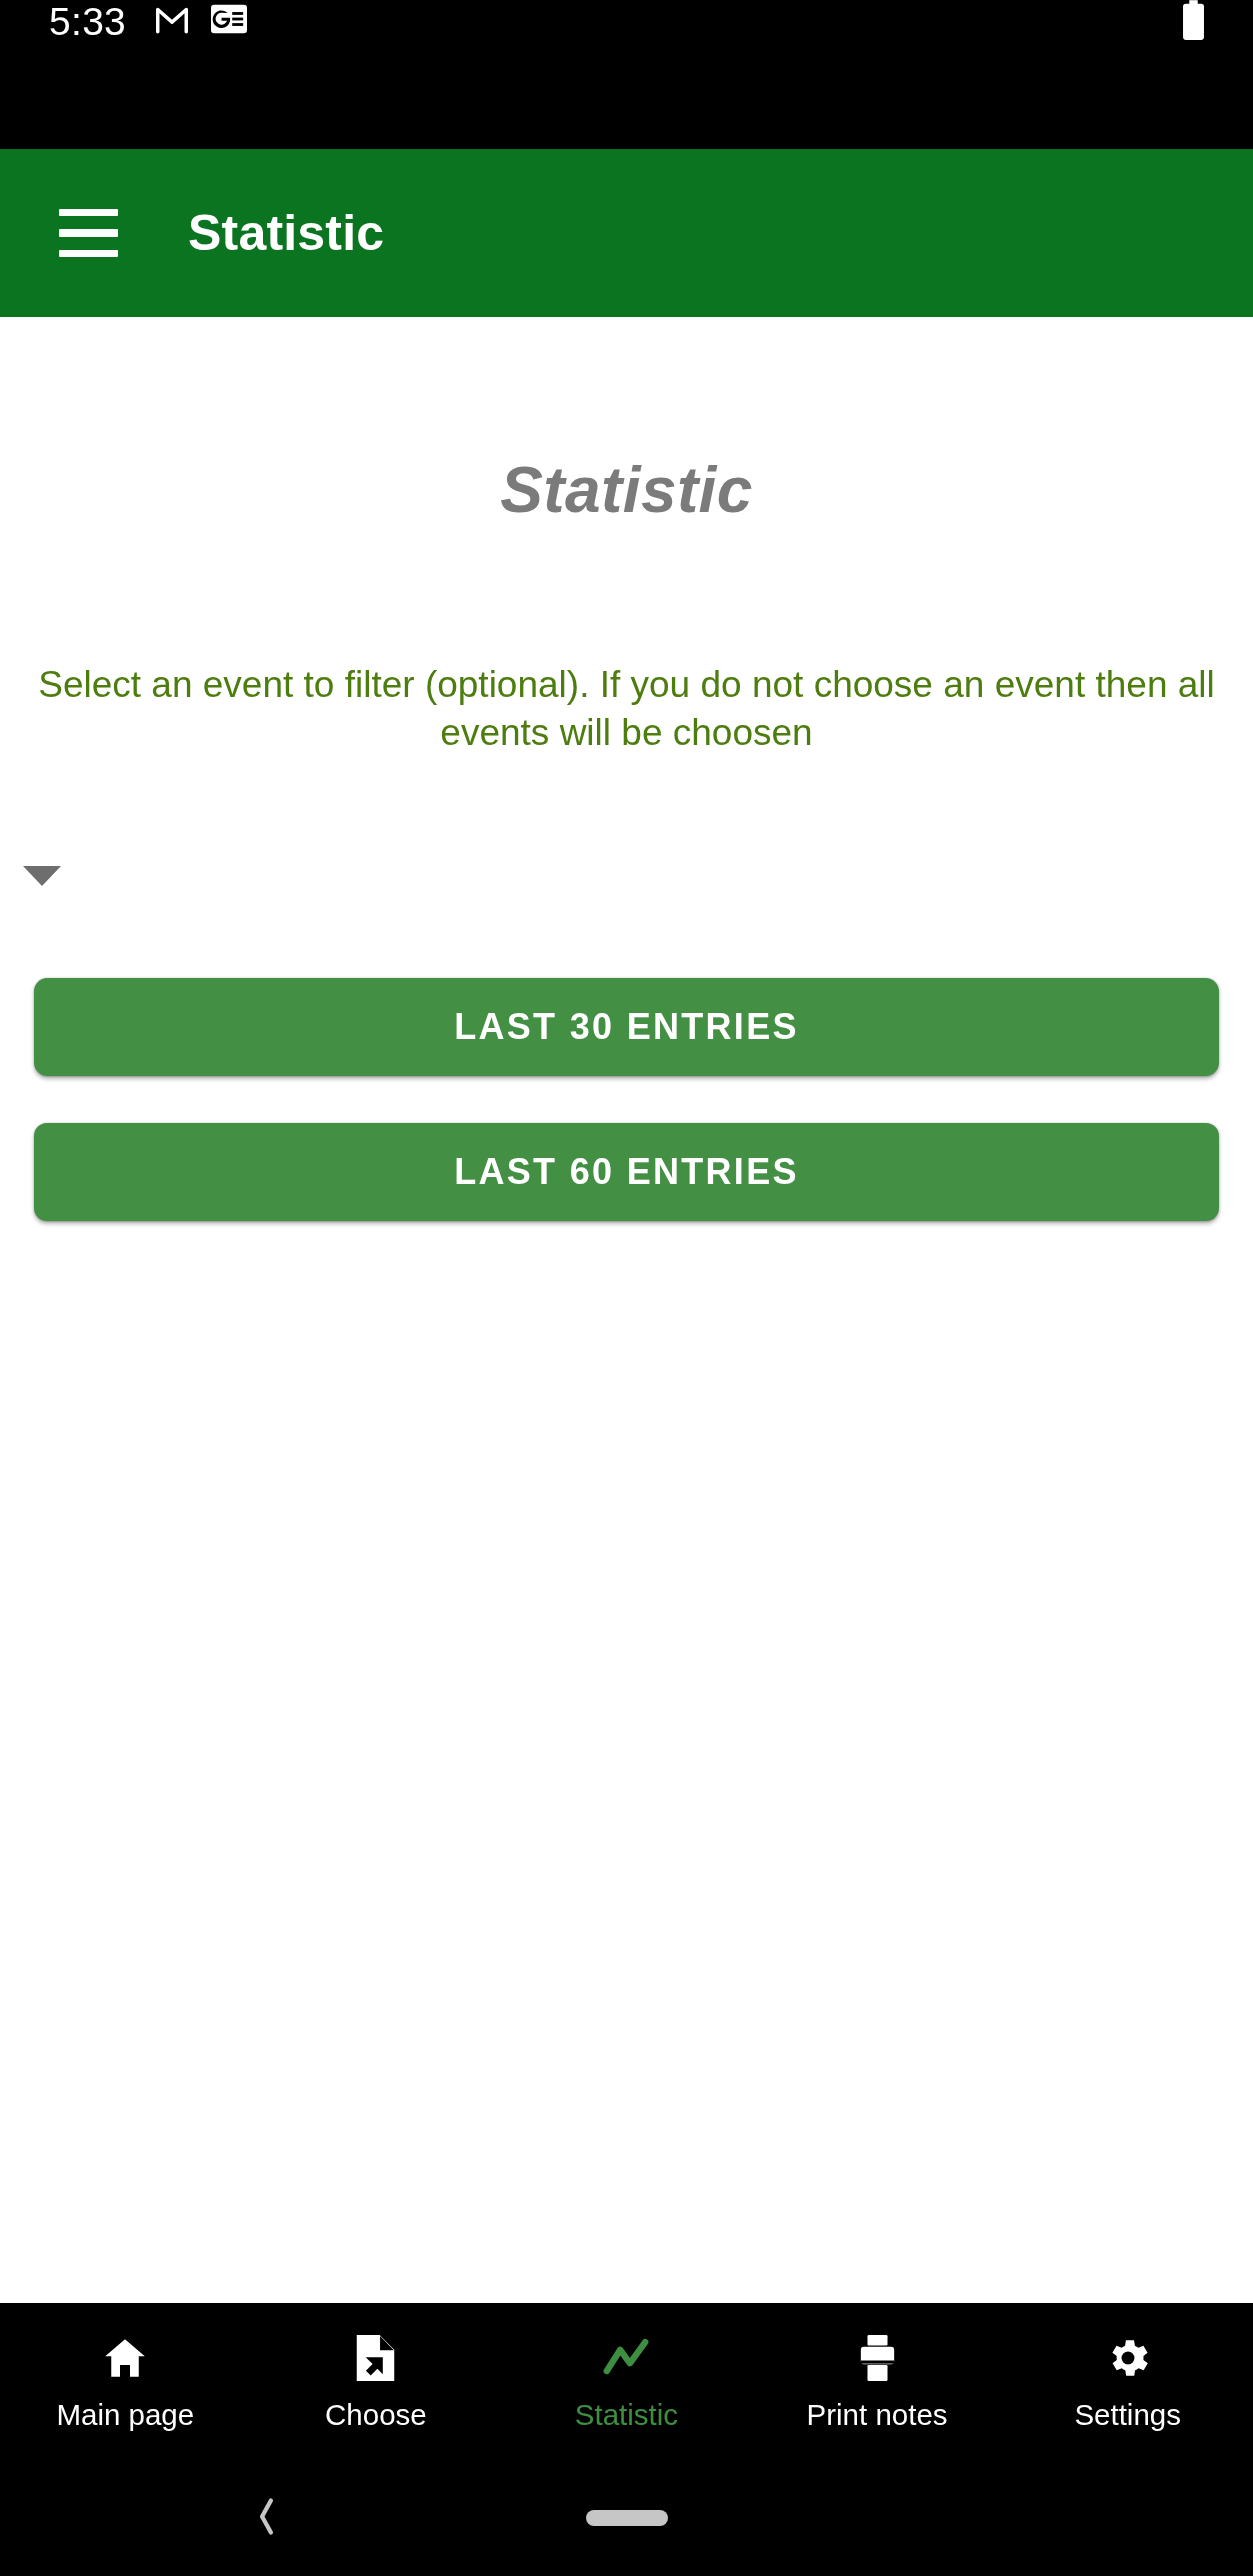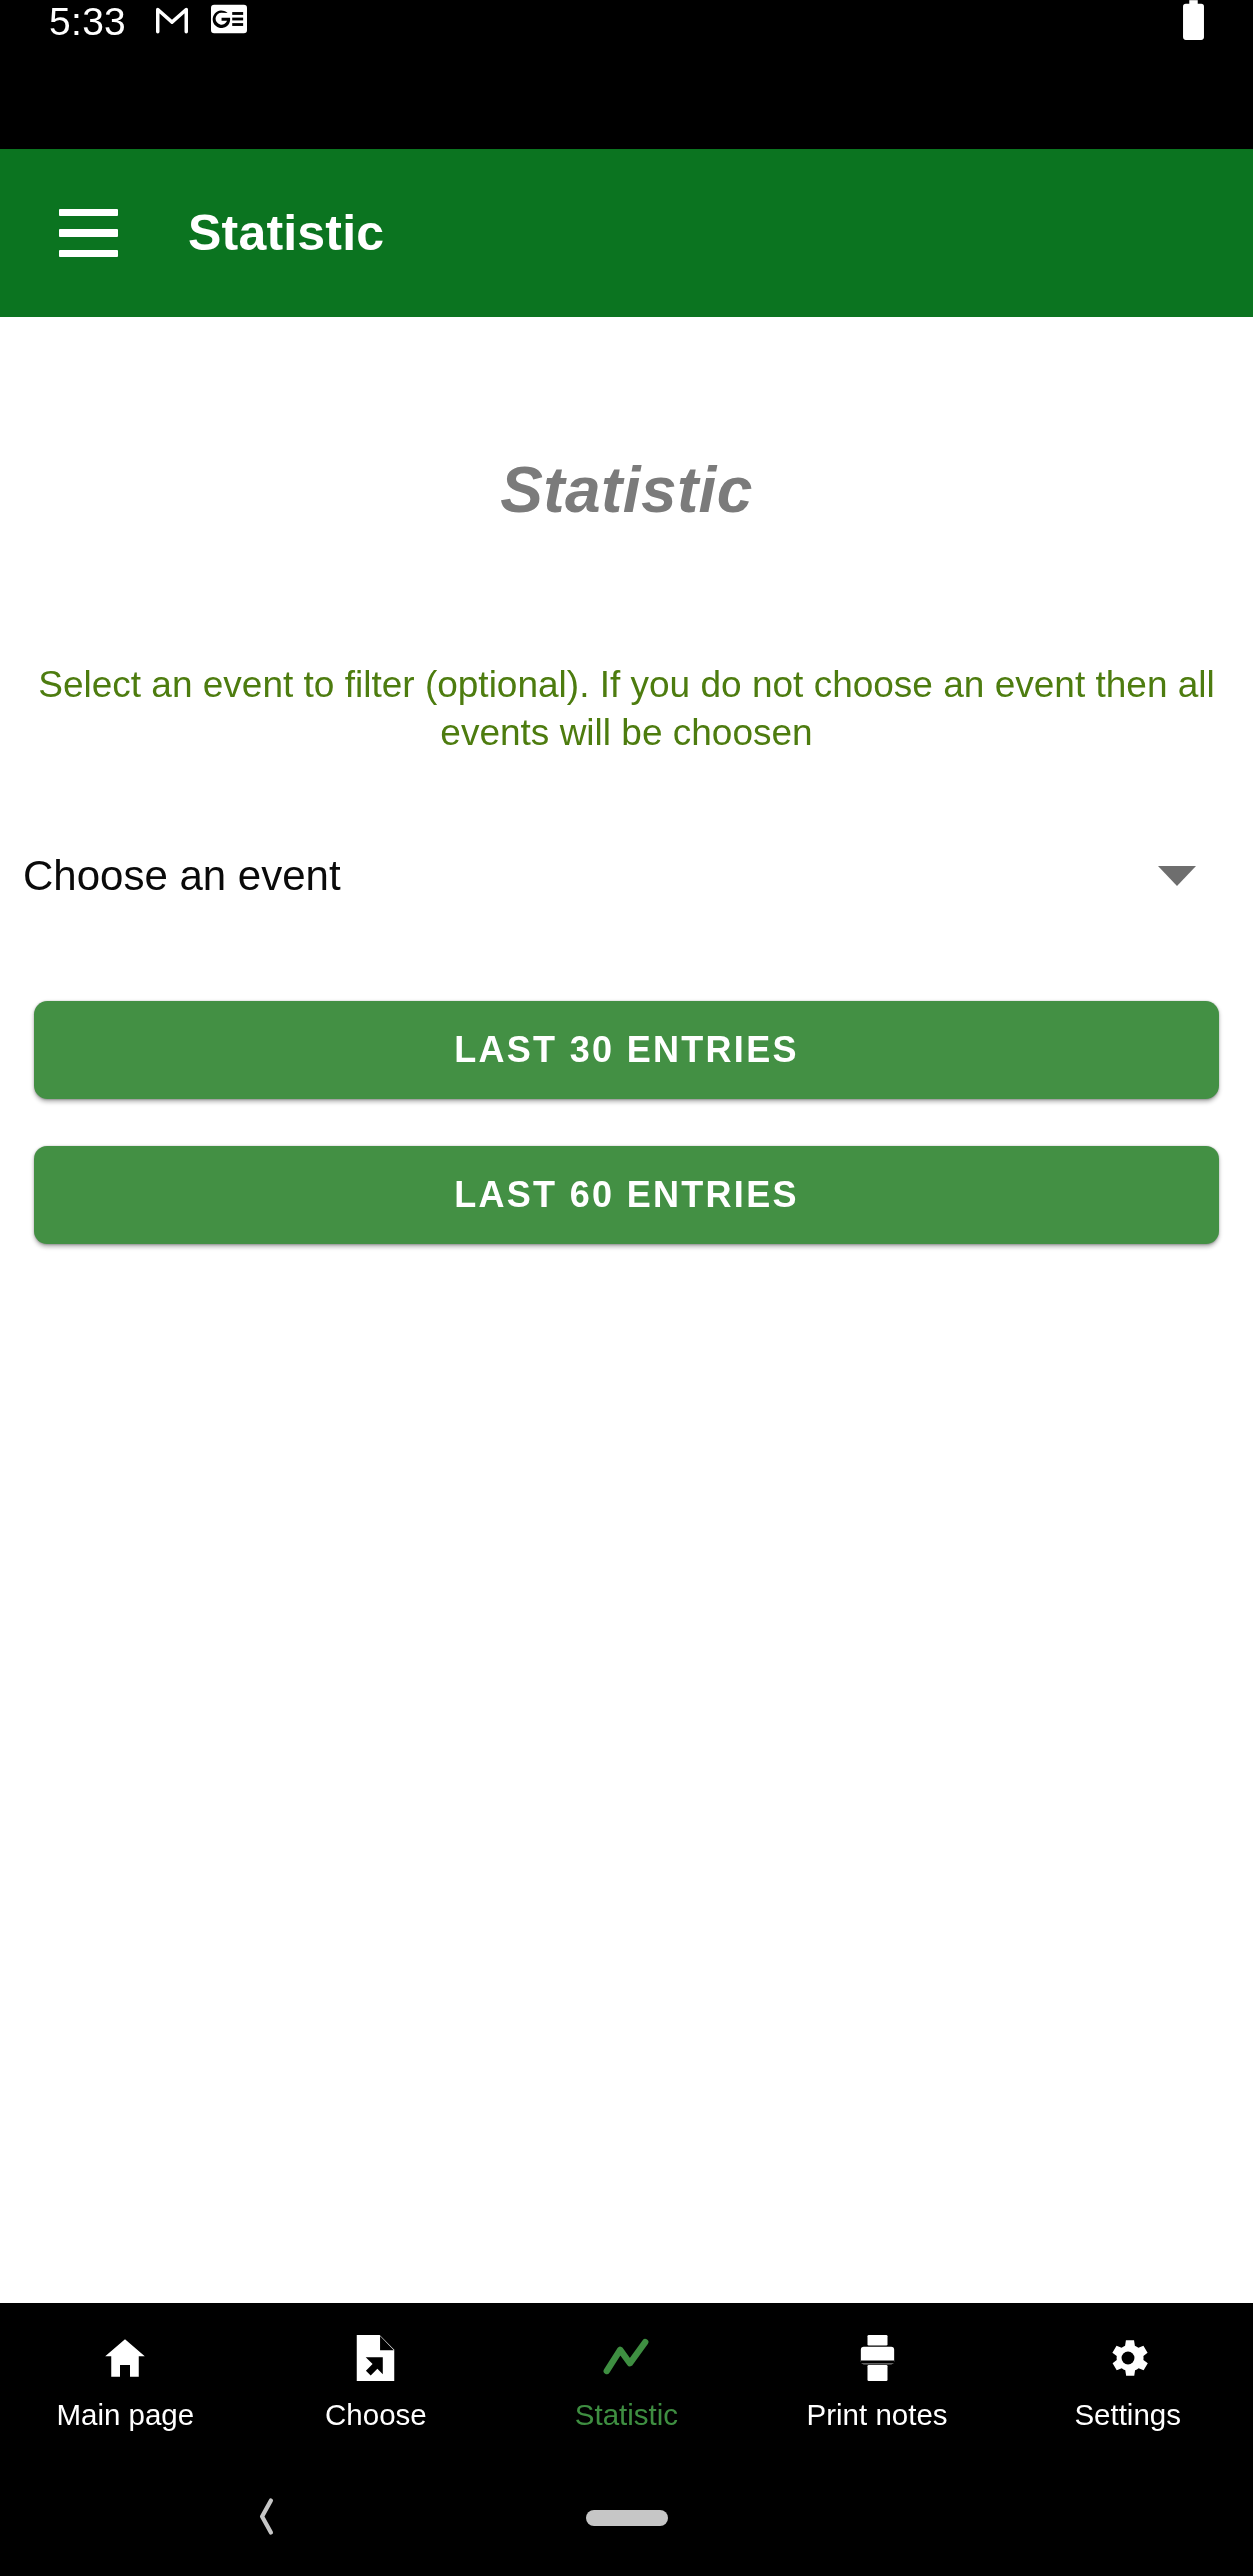--- a/index.html
+++ b/index.html
@@ -52,21 +52,21 @@
   }
   .dropdown-value { color:#0a0a0a; font-size:42px; font-weight:400; }
   .chevron-down {
     width:0; height:0;
     border-left:19px solid transparent;
     border-right:19px solid transparent;
     border-top:20.6px solid #6e6e6e;
     margin-right:36px;
   }
 
-  .btn-group { margin-top:92px; padding:0 34px; }
+  .btn-group { margin-top:69px; padding:0 34px; }
   .big-button {
     display:block; width:100%; height:98px;
     background:#439044; color:#ffffff;
     border:none; border-radius:13.4px;
     font-family:"Liberation Sans", sans-serif;
     font-size:36px; font-weight:700; letter-spacing:2.3px;
     box-shadow:0 2.7px 4.5px rgba(0,0,0,0.28), 0 0.9px 1.8px rgba(0,0,0,0.20);
     cursor:pointer;
   }
   .big-button + .big-button { margin-top:47px;border-radius:13px; }
@@ -136,21 +136,20 @@
     <div class="appbar-title">Statistic</div>
   </div>
 
   <div class="content">
 
     <div class="page-heading">Statistic</div>
 
     <div class="hint-text">Select an event to filter (optional). If you do not choose an event then all events will be choosen</div>
 
     <div class="dropdown">
-      <span class="dropdown-value">Choose an event</span>
       <span class="chevron-down"></span>
     </div>
 
     <div class="btn-group">
       <button class="big-button">LAST 30 ENTRIES</button>
       <button class="big-button">LAST 60 ENTRIES</button>
     </div>
 
   </div>
 

